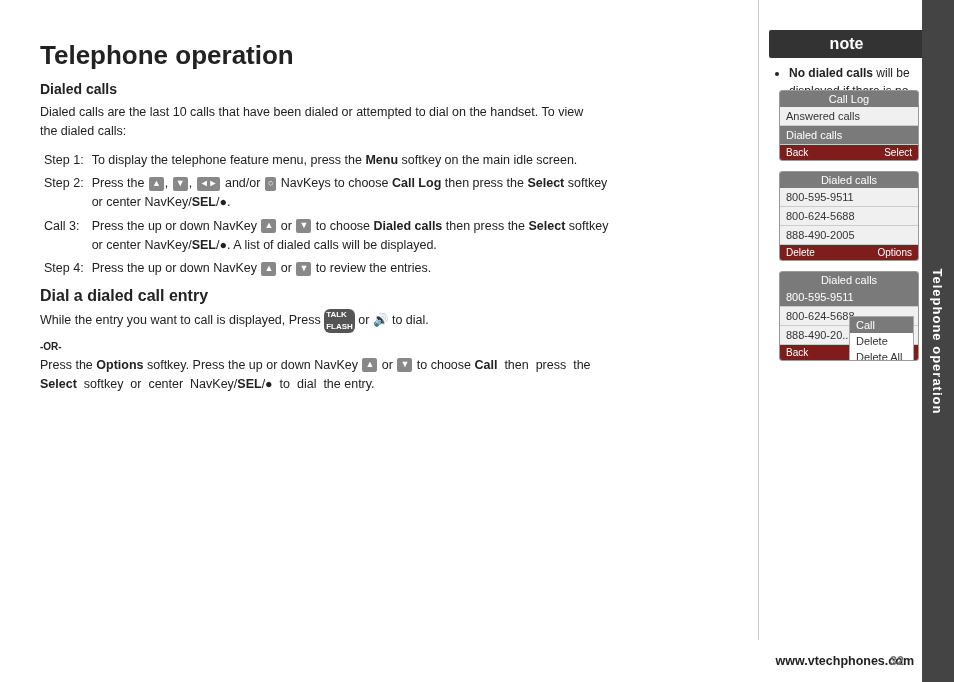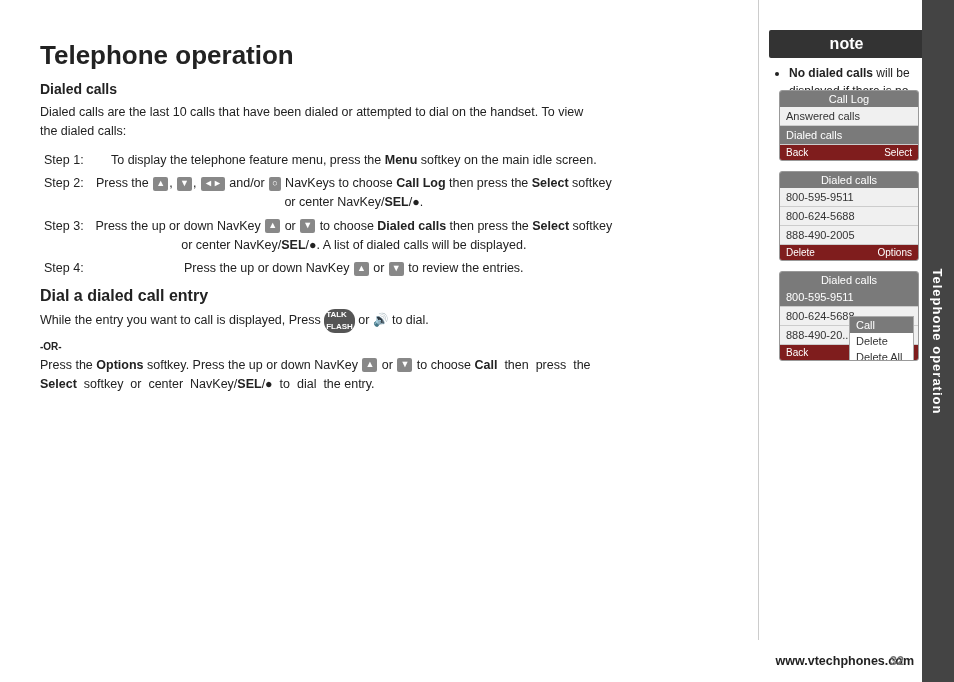--- a/index.html
+++ b/index.html
@@ -43,21 +43,20 @@
       font-size: 12.5px;
       line-height: 1.5;
       margin-bottom: 8px;
       max-width: 560px;
     }
 
     .steps-table {
       border-collapse: collapse;
       margin-bottom: 6px;
       max-width: 580px;
-      text-align: center;
     }
 
     .steps-table td {
       vertical-align: top;
       padding: 2px 4px;
       font-size: 12.5px;
       line-height: 1.55;
     }
 
     .step-label {
@@ -265,21 +264,21 @@
       padding: 0 3px;
       margin: 0 1px;
       vertical-align: middle;
     }
 
     .talk-icon {
       display: inline-block;
       background: #555;
       color: #fff;
       font-size: 8px;
-      border-radius: 11px;
+      border-radius: 6px;
       padding: 0 2px;
       vertical-align: middle;
       font-weight: bold;
     }
   </style>
 </head>
 <body>
 
 <div class="main-content">
 
@@ -296,21 +295,21 @@
         To display the telephone feature menu, press the <b>Menu</b> softkey on the main idle screen.
       </td>
     </tr>
     <tr>
       <td class="step-label">Step 2:</td>
       <td class="step-text">
         Press the <span class="icon-nav">▲</span>, <span class="icon-nav">▼</span>, <span class="icon-nav">◄►</span> and/or <span class="icon-nav">○</span> NavKeys to choose <b>Call Log</b> then press the <b>Select</b> softkey or center NavKey/<b>SEL</b>/●.
       </td>
     </tr>
     <tr>
-      <td class="step-label">Step 3:</td>
+      <td class="step-label">Call 3:</td>
       <td class="step-text">
         Press the up or down NavKey <span class="icon-nav">▲</span> or <span class="icon-nav">▼</span> to choose <b>Dialed calls</b> then press the <b>Select</b> softkey or center NavKey/<b>SEL</b>/●. A list of dialed calls will be displayed.
       </td>
     </tr>
     <tr>
       <td class="step-label">Step 4:</td>
       <td class="step-text">
         Press the up or down NavKey <span class="icon-nav">▲</span> or <span class="icon-nav">▼</span> to review the entries.
       </td>
     </tr>

